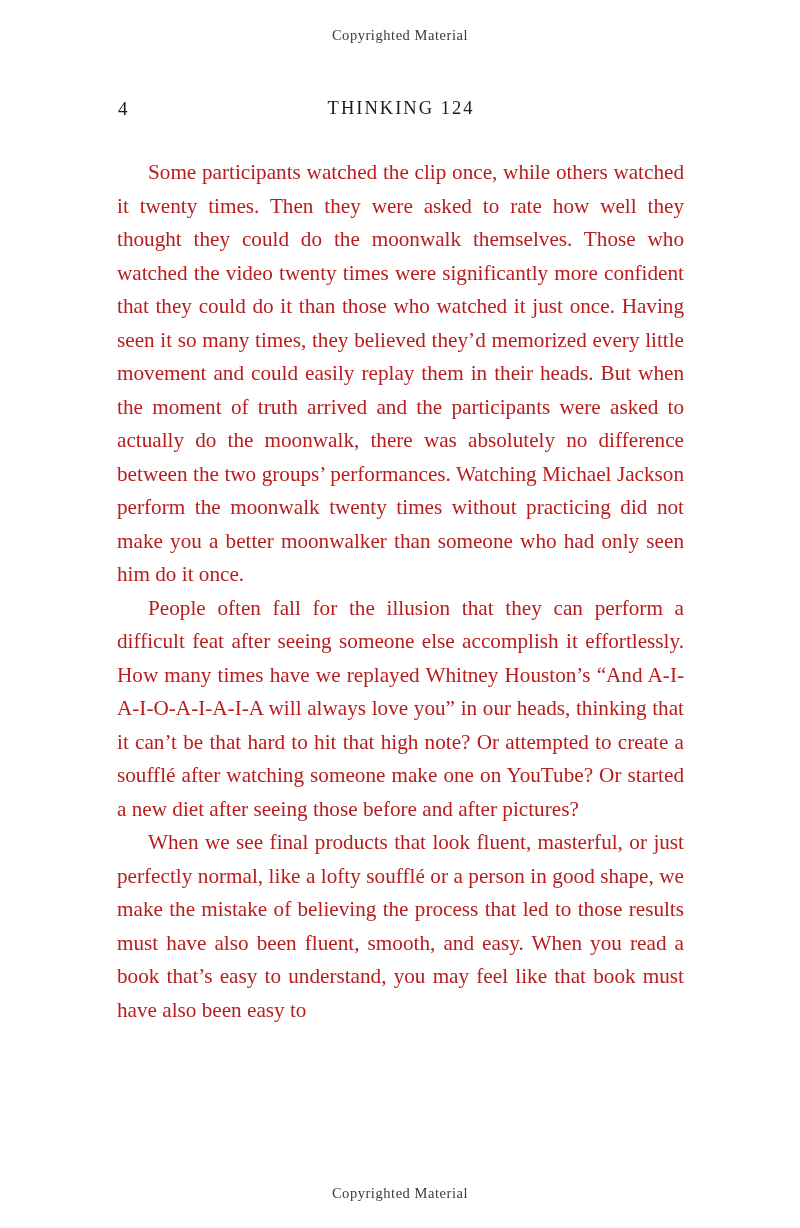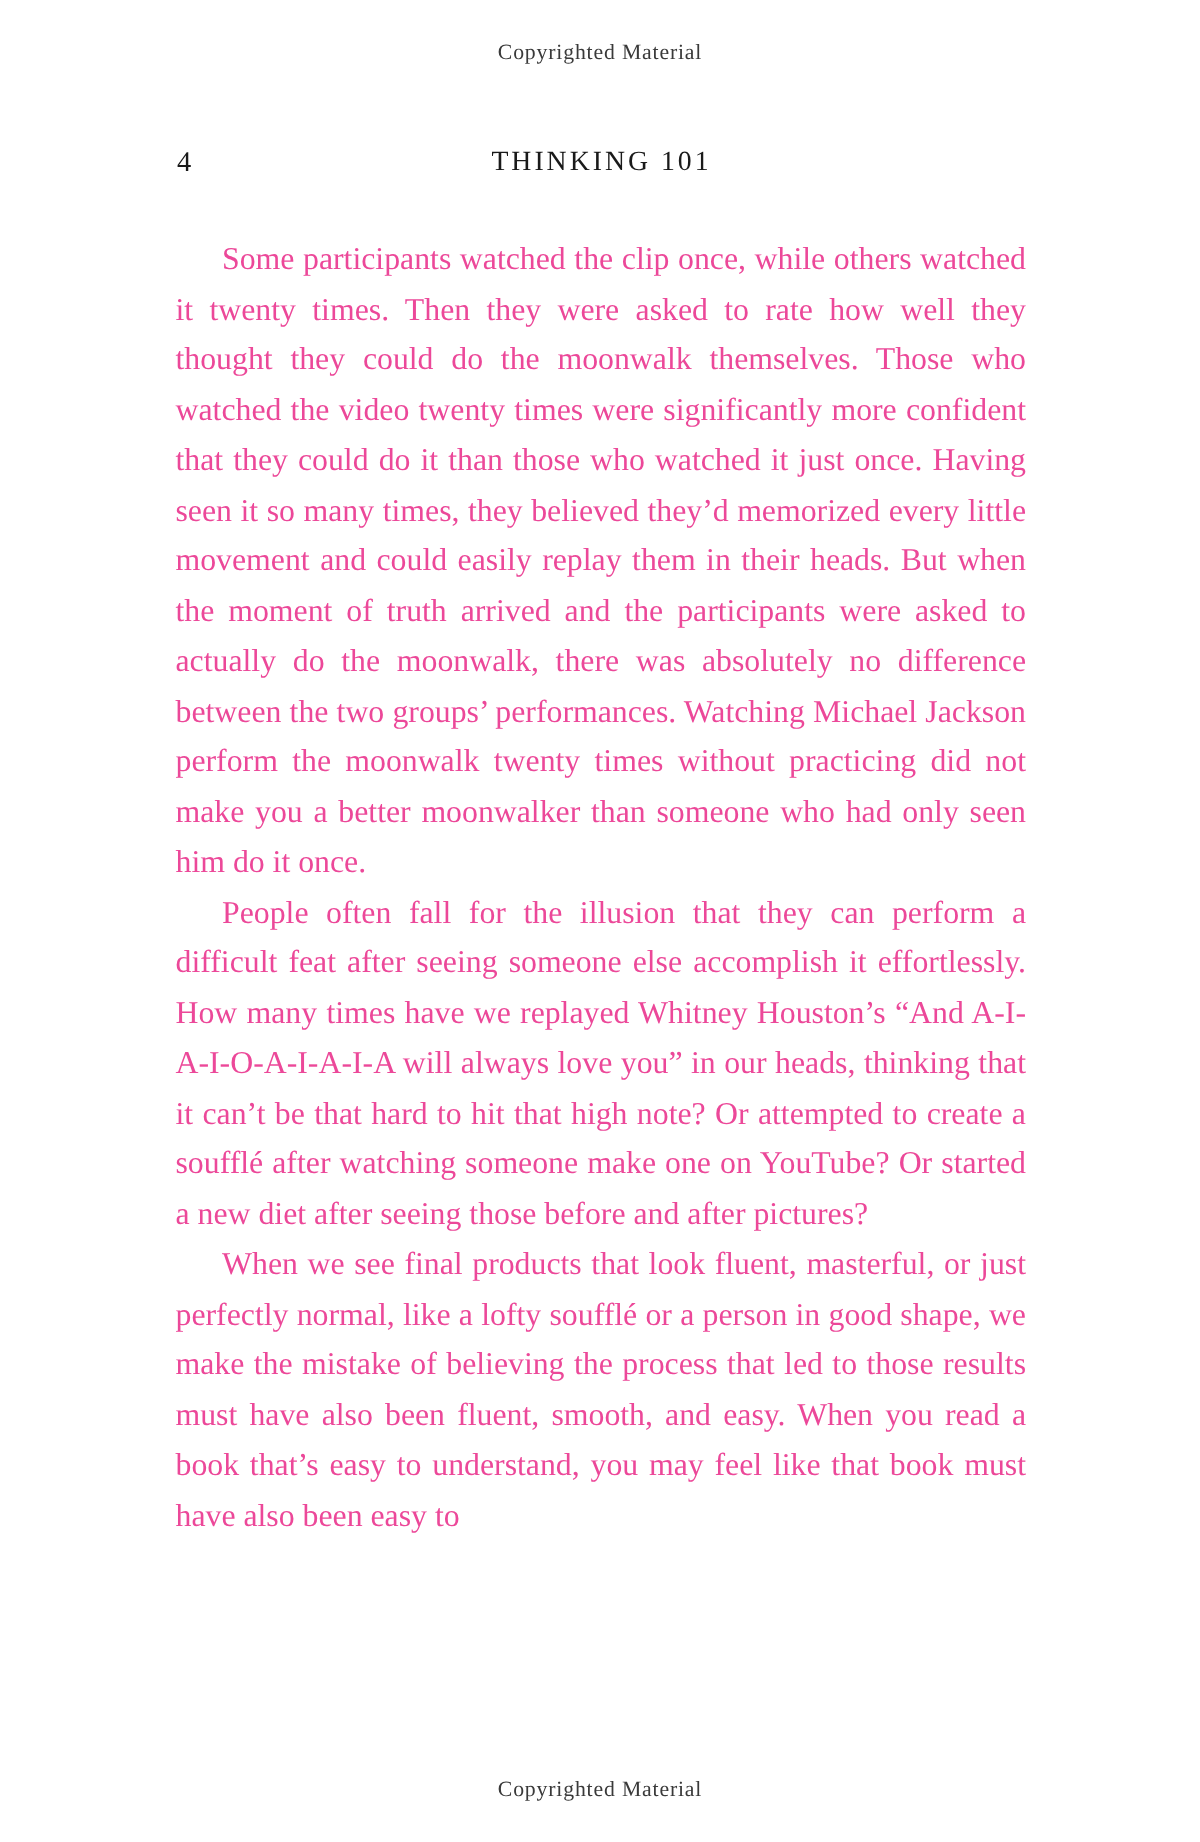--- a/index.html
+++ b/index.html
@@ -63,42 +63,42 @@
 
   .body-text {
     position: absolute;
     top: 156px;
     left: 117px;
     width: 567px;
     font-size: 21.2px;
     line-height: 33.5px;
     text-align: justify;
     text-justify: inter-word;
-    color: #ec4899;
+    color: #b91c1c;
     font-family: "Liberation Serif", serif;
   }
   .body-text p {
     margin: 0;
     text-indent: 31px;
     text-align: justify;
   }
   .body-text p:last-child {
     
   }
 </style>
 </head>
 <body>
 
 <div class="page">
 
   <div class="watermark watermark-top">Copyrighted Material</div>
 
   <div class="running-head">
     <span class="folio">4</span>
-    <span class="book-title">THINKING 101</span>
+    <span class="book-title">THINKING 124</span>
   </div>
 
   <div class="body-text">
     <p>Some participants watched the clip once, while others watched it twenty times. Then they were asked to rate how well they thought they could do the moonwalk themselves. Those who watched the video twenty times were significantly more confident that they could do it than those who watched it just once. Having seen it so many times, they believed they’d memorized every little movement and could easily replay them in their heads. But when the moment of truth arrived and the participants were asked to actually do the moonwalk, there was absolutely no difference between the two groups’ performances. Watching Michael Jackson perform the moonwalk twenty times without practicing did not make you a better moonwalker than someone who had only seen him do it once.</p>
     <p>People often fall for the illusion that they can perform a difficult feat after seeing someone else accomplish it effortlessly. How many times have we replayed Whitney Houston’s “And A-I-A-I-O-A-I-A-I-A will always love you” in our heads, thinking that it can’t be that hard to hit that high note? Or attempted to create a soufflé after watching someone make one on YouTube? Or started a new diet after seeing those before and after pictures?</p>
     <p>When we see final products that look fluent, masterful, or just perfectly normal, like a lofty soufflé or a person in good shape, we make the mistake of believing the process that led to those results must have also been fluent, smooth, and easy. When you read a book that’s easy to understand, you may feel like that book must have also been easy to</p>
   </div>
 
   <div class="watermark watermark-bottom">Copyrighted Material</div>
 

